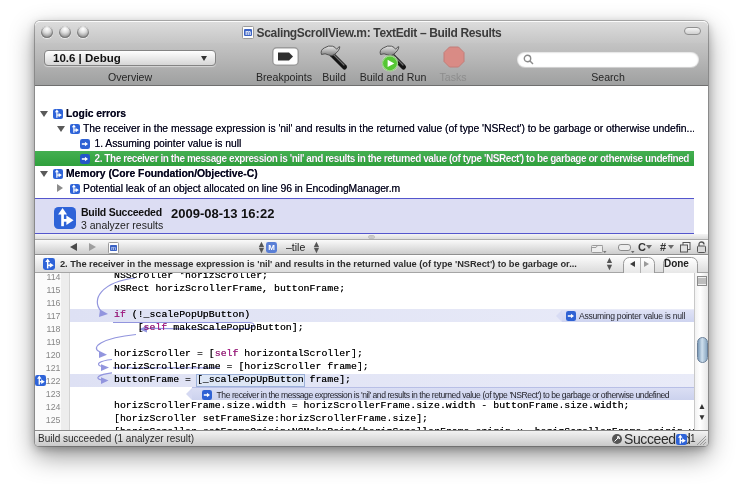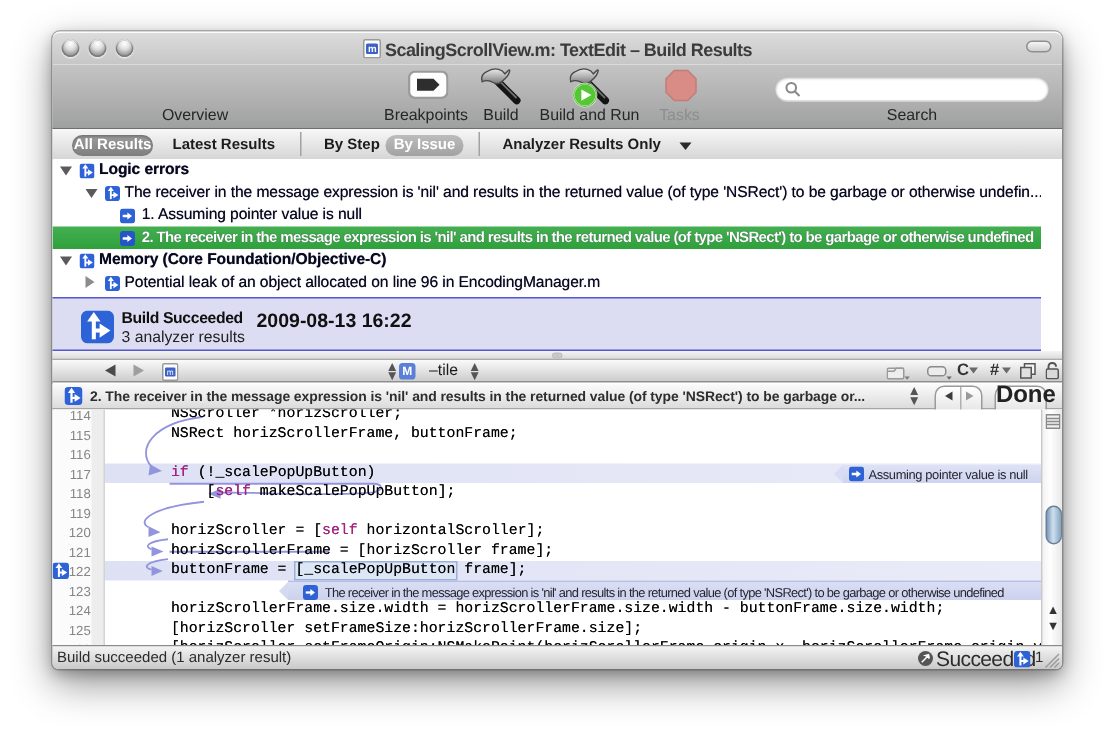--- a/index.html
+++ b/index.html
@@ -59,21 +59,21 @@
   background:radial-gradient(#bdbdbd,#d9d9d9); border:0.5px solid #c0c0c0;}
 
 #navbar { position:absolute; left:0; top:218.5px; width:673px; height:15.5px;
   background:linear-gradient(#fafafa,#cdcdcd); border-bottom:1px solid #8f8f8f;
   font-size:10.5px; color:#1c1c1c; }
 
 #msgbar { position:absolute; left:0; top:234.5px; width:673px; height:17px;
   background:linear-gradient(#fbfbfb,#dcdcdc); border-bottom:1px solid #a5a5a5;
   font-size:9.3px; font-weight:bold; color:#2e2e2e; letter-spacing:-0.05px; }
 .navcap { position:absolute; height:26px; border-radius:6.5px; background:linear-gradient(#ffffff,#d9d9d9);
-  border:1px solid #9a9a9a; font-size:16px; text-align:right; color:#222; }
+  border:1px solid #9a9a9a; font-size:10px; text-align:left; color:#222; }
 
 #codearea { position:absolute; left:0; top:251.5px; width:673px; height:157.5px; background:#fff; overflow:hidden; }
 #gutter { position:absolute; left:0; top:0; width:26px; height:157.5px; background:#fbfbfb; }
 #foldcol { position:absolute; left:26px; top:0; width:9px; height:157.5px; background:#ededed; border-right:1px solid #d4d4d4; }
 .lnum { position:absolute; left:0px; width:25.5px; text-align:right; font-size:8.8px; color:#868686; font-family:"Liberation Sans",sans-serif; }
 .cl { position:absolute; left:0; font-family:"Liberation Mono",monospace; font-size:9.9px; white-space:pre; color:#000; text-shadow:0 0 0.35px rgba(0,0,0,0.7); }
 .hl { position:absolute; left:35px; width:624px; height:13px; background:linear-gradient(to right,#dee1f4,#e9ebf8); }
 #vscroll { position:absolute; left:659px; top:0; width:14px; height:157.5px; background:linear-gradient(to right,#f2f2f2,#ffffff 40%,#e8e8e8); border-left:1px solid #c8c8c8;}
 
 #statusbar { position:absolute; left:0; top:409px; width:673px; height:16px;
@@ -90,20 +90,21 @@
     <div class="light" style="left:42px;"></div>
     <div id="titletext"><svg width="12" height="13" viewBox="0 0 12 13" style="vertical-align:-2px">
           <rect x="0.5" y="0.5" width="11" height="12" rx="1" fill="#fdfdfd" stroke="#9a9a9a"></rect>
           <rect x="2" y="3" width="8" height="7" rx="1" fill="#3b62c4"></rect>
           <text x="6" y="8.8" font-size="6.5" fill="#fff" text-anchor="middle" font-family="Liberation Sans">m</text>
         </svg> ScalingScrollView.m: TextEdit – Build Results</div>
     <div id="pill"></div>
   </div>
 
   <div id="toolbar">
+    <div id="popup">10.6 | Debug<div class="arr"></div></div>
     <div class="tlabel" style="left:95px;">Overview</div>
 
     <svg class="abs" style="left:237px;top:4px;" width="27" height="19" viewBox="0 0 27 19">
       <rect x="0.75" y="0.75" width="25.5" height="17.5" rx="4" fill="#fdfdfd" stroke="#9b9b9b" stroke-width="1.5"></rect>
       <path d="M6 5.5 L17 5.5 L21 9.5 L17 13.5 L6 13.5 Z" fill="#2e2e2e"></path>
     </svg>
     <div class="tlabel" style="left:249px;">Breakpoints</div>
 
     <svg class="abs" style="left:284px;top:1px;" width="30" height="28" viewBox="0 0 30 28">
       <defs>
@@ -142,30 +143,20 @@
     <div class="tlabel" style="left:418px;color:#8d8d8d;">Tasks</div>
 
     <div class="abs" style="left:482px;top:8px;width:182px;height:16px;border-radius:8px;background:#fff;box-shadow:inset 0 1px 2px rgba(0,0,0,.35), 0 1px 0 rgba(255,255,255,.4);"></div>
     <svg class="abs" style="left:488px;top:11px;" width="11" height="11" viewBox="0 0 11 11">
         <circle cx="4.5" cy="4.5" r="3.2" fill="none" stroke="#8a8a8a" stroke-width="1.4"></circle>
         <line x1="7" y1="7" x2="10" y2="10" stroke="#8a8a8a" stroke-width="1.4"></line>
       </svg>
     <div class="tlabel" style="left:573px;">Search</div>
   </div>
 
-  <div id="tabbar">
-    <div class="cap" style="left:13px;width:54px;background:linear-gradient(#9c9c9c,#7f7f7f);box-shadow:inset 0 1px 2px rgba(0,0,0,.3);">All Results</div>
-    <div class="scopetxt" style="left:80px;">Latest Results</div>
-    <div class="vsep" style="left:165px;"></div>
-    <div class="scopetxt" style="left:181px;">By Step</div>
-    <div class="cap" style="left:222px;width:52px;background:linear-gradient(#bcbcbc,#a2a2a2);">By Issue</div>
-    <div class="vsep" style="left:284px;"></div>
-    <div class="scopetxt" style="left:300px;">Analyzer Results Only</div>
-    <div class="abs" style="left:418px;top:9px;width:0;height:0;border-left:4px solid transparent;border-right:4px solid transparent;border-top:5px solid #2b2b2b;"></div>
-  </div>
 
   <div id="list">
     <div class="lrow" style="top:0px;font-weight:bold;">
       <div class="tri" style="left:5px;"></div>
       <svg class="aicon" style="left:18px;" viewBox="0 0 22 22">
           <rect width="22" height="22" rx="4.5" fill="#2e63d8"></rect>
           <rect x="7.2" y="5.8" width="2.7" height="13.4" fill="#fff"></rect>
           <path d="M8.55 1 L13 7.4 L4.1 7.4 Z" fill="#fff"></path>
           <rect x="9" y="12" width="4.6" height="2.7" fill="#fff"></rect>
           <path d="M12.4 8.6 L19.6 13.35 L12.4 18.1 Z" fill="#fff"></path>

